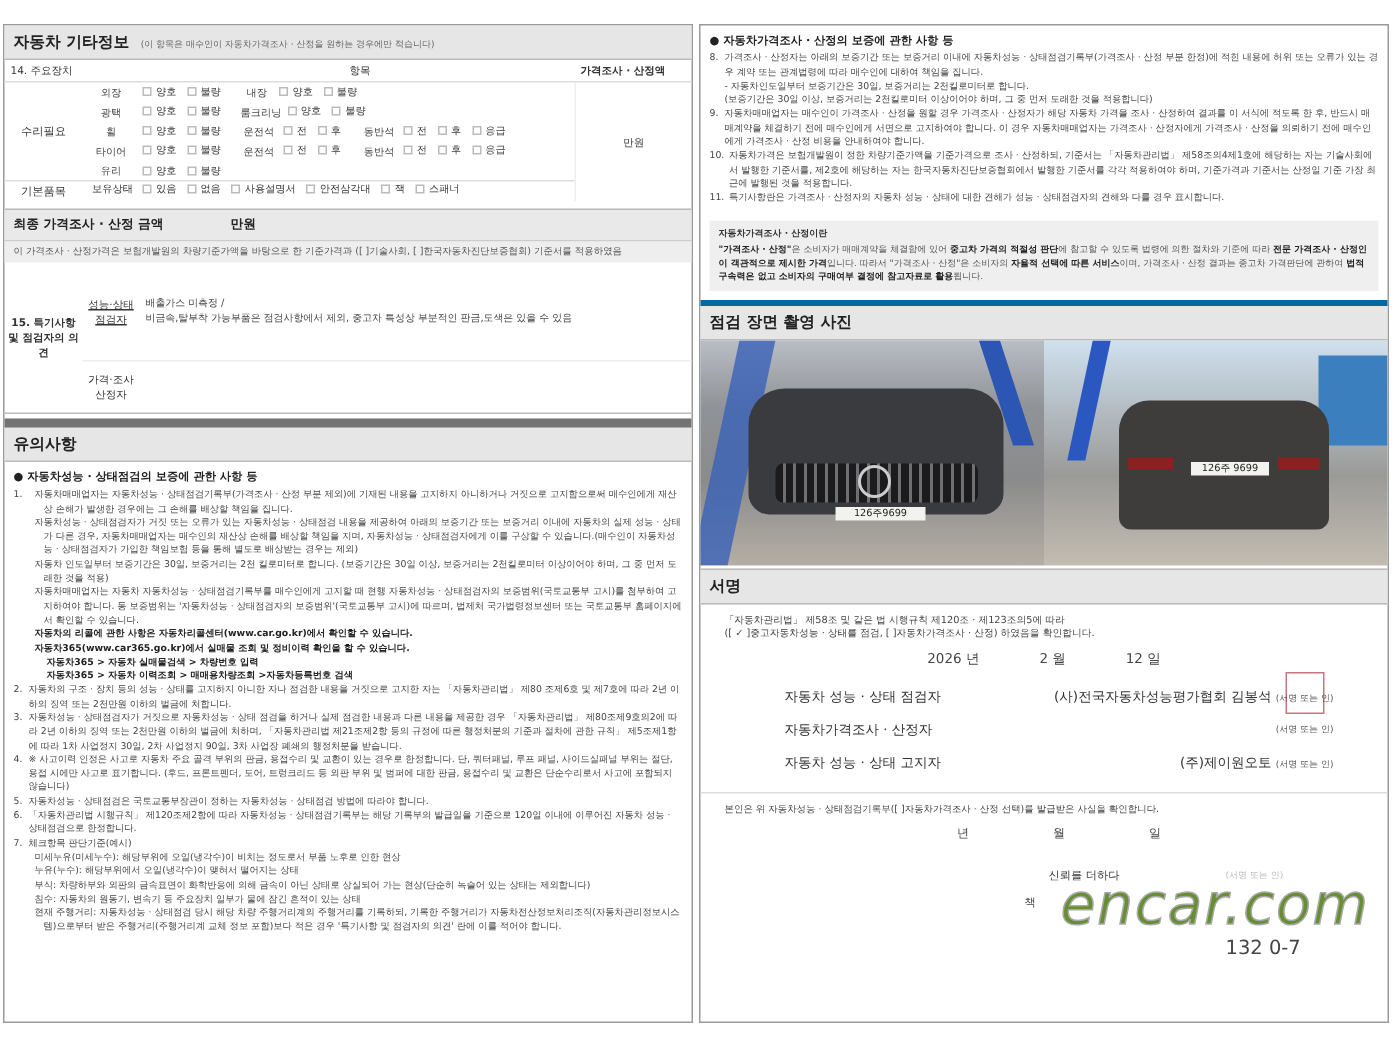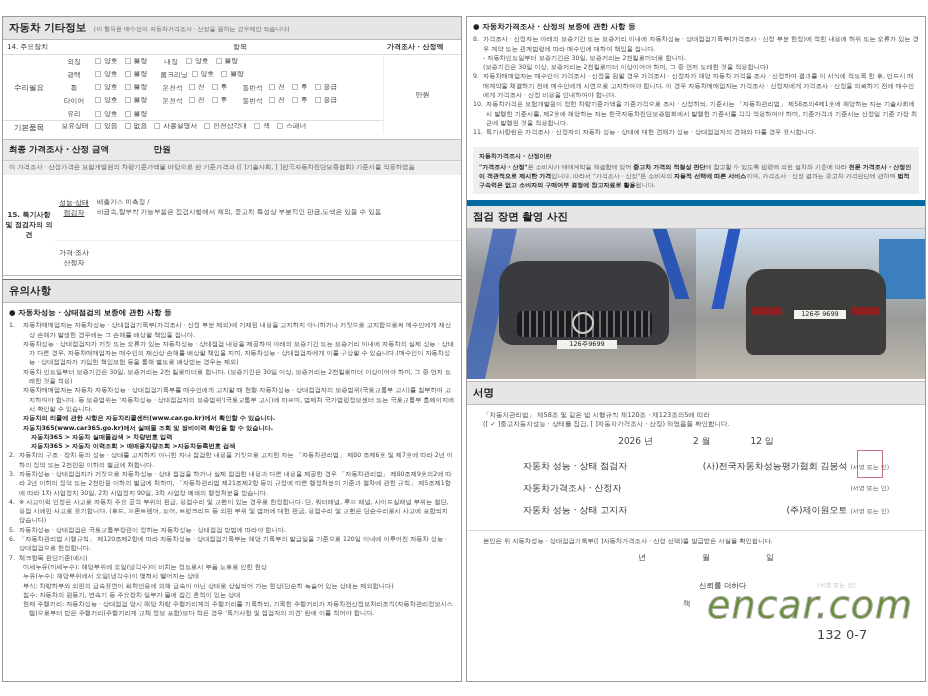--- a/index.html
+++ b/index.html
@@ -197,21 +197,21 @@
           <div>비금속,탈부착 가능부품은 점검사항에서 제외, 중고차 특성상 부분적인 판금,도색은 있을 수 있음</div>
         </div>
       </div>
       <div style="display:grid;grid-template-columns:38px 1fr;height:34px;align-items:center;">
         <div style="font-size:7px;text-align:center;">가격·조사 산정자</div>
         <div></div>
       </div>
     </div>
   </div>
 
-  <div class="hdr" style="margin-top:3px;border-top:1px solid #737373;">
+  <div class="hdr" style="margin-top:3px;border-top:6px solid #737373;">
     <span>유의사항</span>
   </div>
   <div class="notes">
     <div class="ti">● 자동차성능 · 상태점검의 보증에 관한 사항 등</div>
     <div class="li">
         <span class="n">1.</span>
         <div>
       <div class="bul">자동차매매업자는 자동차성능 · 상태점검기록부(가격조사 · 산정 부분 제외)에 기재된 내용을 고지하지 아니하거나 거짓으로 고지함으로써 매수인에게 재산상 손해가 발생한 경우에는 그 손해를 배상할 책임을 집니다.</div>
       <div class="bul">자동차성능 · 상태점검자가 거짓 또는 오류가 있는 자동차성능 · 상태점검 내용을 제공하여 아래의 보증기간 또는 보증거리 이내에 자동차의 실제 성능 · 상태가 다른 경우, 자동차매매업자는 매수인의 재산상 손해를 배상할 책임을 지며, 자동차성능 · 상태점검자에게 이를 구상할 수 있습니다.(매수인이 자동차성능 · 상태점검자가 가입한 책임보험 등을 통해 별도로 배상받는 경우는 제외)</div>
       <div class="bul">자동차 인도일부터 보증기간은 30일, 보증거리는 2천 킬로미터로 합니다. (보증기간은 30일 이상, 보증거리는 2천킬로미터 이상이어야 하며, 그 중 먼저 도래한 것을 적용)</div>
@@ -279,21 +279,21 @@
         <span class="n" style="width:13px">11.</span>
         <div>특기사항란은 가격조사 · 산정자의 자동차 성능 · 상태에 대한 견해가 성능 · 상태점검자의 견해와 다를 경우 표시합니다.</div>
       </div>
   </div>
 
   <div class="disc">
     <div style="font-weight:bold;color:#333;margin-bottom:2px;">자동차가격조사 · 산정이란</div>
     <div><b class="bold">"가격조사 · 산정"</b><span>은 소비자가 매매계약을 체결함에 있어 </span><b class="bold">중고차 가격의 적절성 판단</b><span>에 참고할 수 있도록 법령에 의한 절차와 기준에 따라 </span><b class="bold">전문 가격조사 · 산정인이 객관적으로 제시한 가격</b><span>입니다. 따라서 "가격조사 · 산정"은 소비자의 </span><b class="bold">자율적 선택에 따른 서비스</b><span>이며, 가격조사 · 산정 결과는 중고차 가격판단에 관하여 </span><b class="bold">법적 구속력은 없고 소비자의 구매여부 결정에 참고자료로 활용</b><span>됩니다.</span></div>
   </div>
 
-  <div class="hdr" style="border-top:6px solid #0369a1;">
+  <div class="hdr" style="border-top:4px solid #0369a1;">
     <span>점검 장면 촬영 사진</span>
   </div>
   <div class="photos">
     <div class="ph" style="background:linear-gradient(180deg,#b9bec4 0%,#8f9297 30%,#8a8b8c 62%,#b5aea4 100%);">
       <div style="position:absolute;left:10px;top:0;width:24px;height:150px;background:#3a62b8;transform:skewX(-12deg);opacity:.8"></div>
       <div style="position:absolute;right:18px;top:0;width:14px;height:70px;background:#2c56b4;transform:skewX(18deg);"></div>
       <div style="position:absolute;left:32px;top:32px;width:170px;height:84px;background:#3a3b3e;border-radius:24px 24px 14px 14px;"></div>
       <div style="position:absolute;left:50px;top:82px;width:135px;height:26px;background:repeating-linear-gradient(90deg,#1b1b1d 0 5px,#6e6f72 5px 7px);border-radius:5px;"></div>
       <div style="position:absolute;left:105px;top:83px;width:22px;height:22px;border:2px solid #ccc;border-radius:50%;"></div>
       <div style="position:absolute;left:90px;top:111px;width:60px;height:9px;background:#f2f2ee;font-size:6.5px;line-height:9px;text-align:center;color:#222;">126주9699</div>

